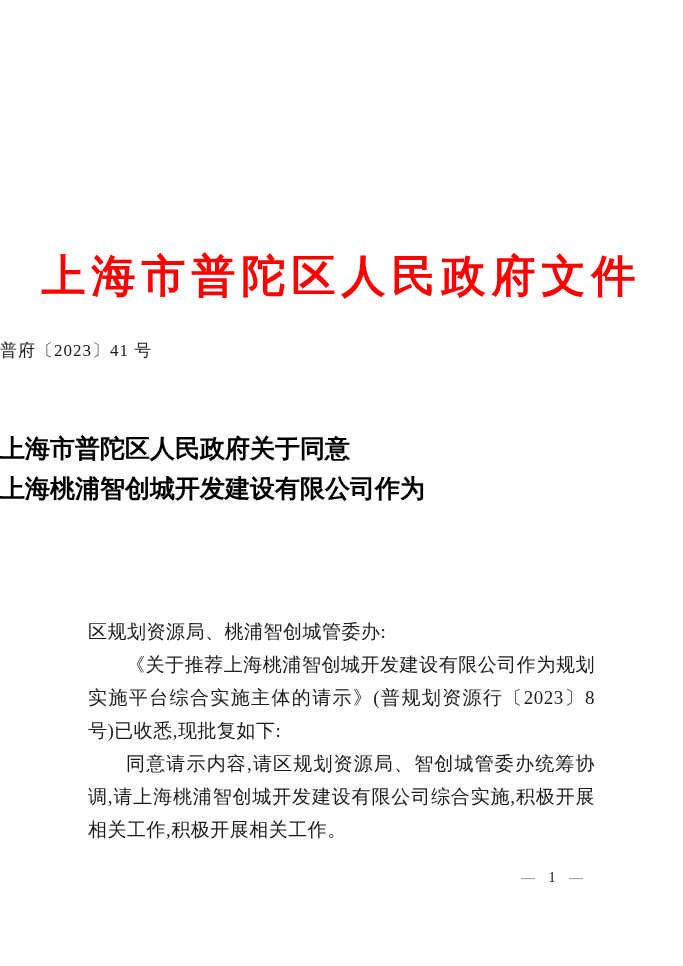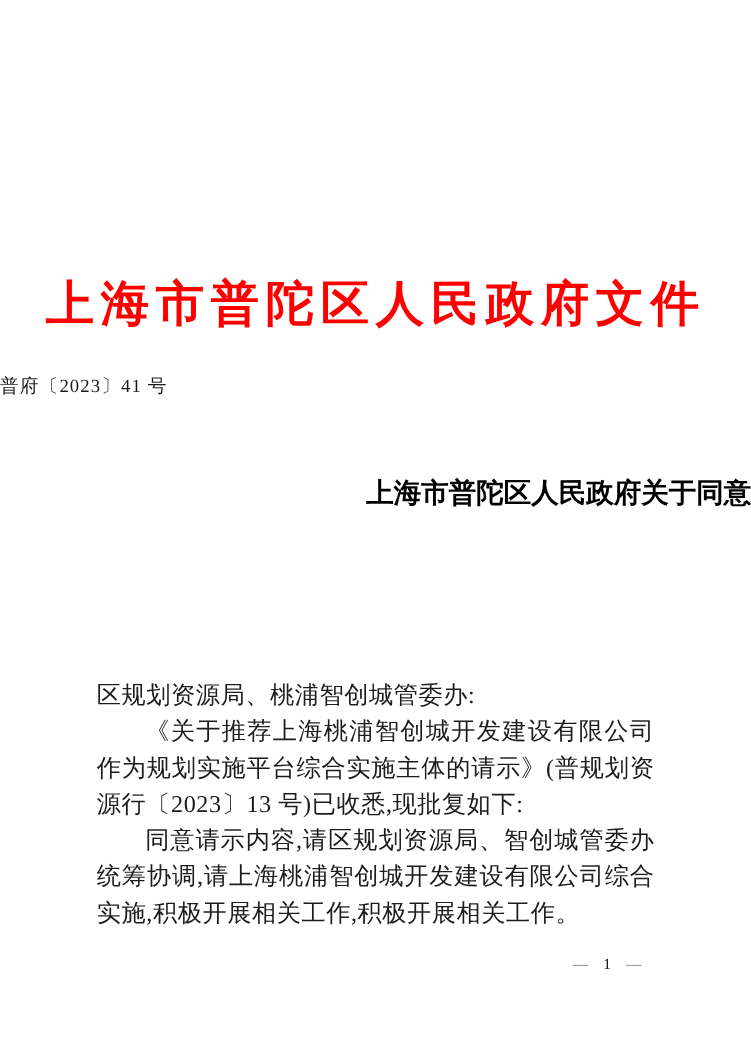--- a/index.html
+++ b/index.html
@@ -36,32 +36,32 @@
     font-size: 17px;
     line-height: 22px;
     color: #1a1a1a;
     letter-spacing: 1px;
   }
   .doc-title {
     position: absolute;
     top: 429px;
     left: 0;
     right: 0;
-    text-align: right;
+    text-align: left;
     font-weight: bold;
     color: #000000;
     font-size: 25px;
     line-height: 40px;
   }
   .doc-body {
     position: absolute;
     top: 615px;
     left: 88px;
     width: 507px;
-    font-size: 22px;
+    font-size: 19px;
     line-height: 33px;
     color: #1c1c1c;
     text-align: justify;
     letter-spacing: 0.5px;
   }
   .doc-body p.indent {
     text-indent: 2em;
   }
   .page-number {
     position: absolute;
@@ -85,25 +85,26 @@
 <body>
 
 <div class="page">
 
   <h1 class="red-title">上海市普陀区人民政府文件</h1>
 
   <div class="doc-number">普府〔2023〕41 号</div>
 
   <div class="doc-title">
     <div class="title-line">上海市普陀区人民政府关于同意</div>
+    <div class="title-line">上海桃浦智创城开发建设有限公司作为</div>
   </div>
 
   <div class="doc-body">
     <p class="salutation">区规划资源局、桃浦智创城管委办:</p>
-    <p class="indent">《关于推荐上海桃浦智创城开发建设有限公司作为规划实施平台综合实施主体的请示》(普规划资源行〔2023〕13 号)已收悉,现批复如下:</p>
+    <p class="indent">《关于推荐上海桃浦智创城开发建设有限公司作为规划实施平台综合实施主体的请示》(普规划资源行〔2023〕8 号)已收悉,现批复如下:</p>
     <p class="indent">同意请示内容,请区规划资源局、智创城管委办统筹协调,请上海桃浦智创城开发建设有限公司综合实施,积极开展相关工作,积极开展相关工作。</p>
   </div>
 
   <div class="page-number">
     <span class="pn-dash">—</span>
     <span class="pn-num">1</span>
     <span class="pn-dash">—</span>
   </div>
 
 </div>

